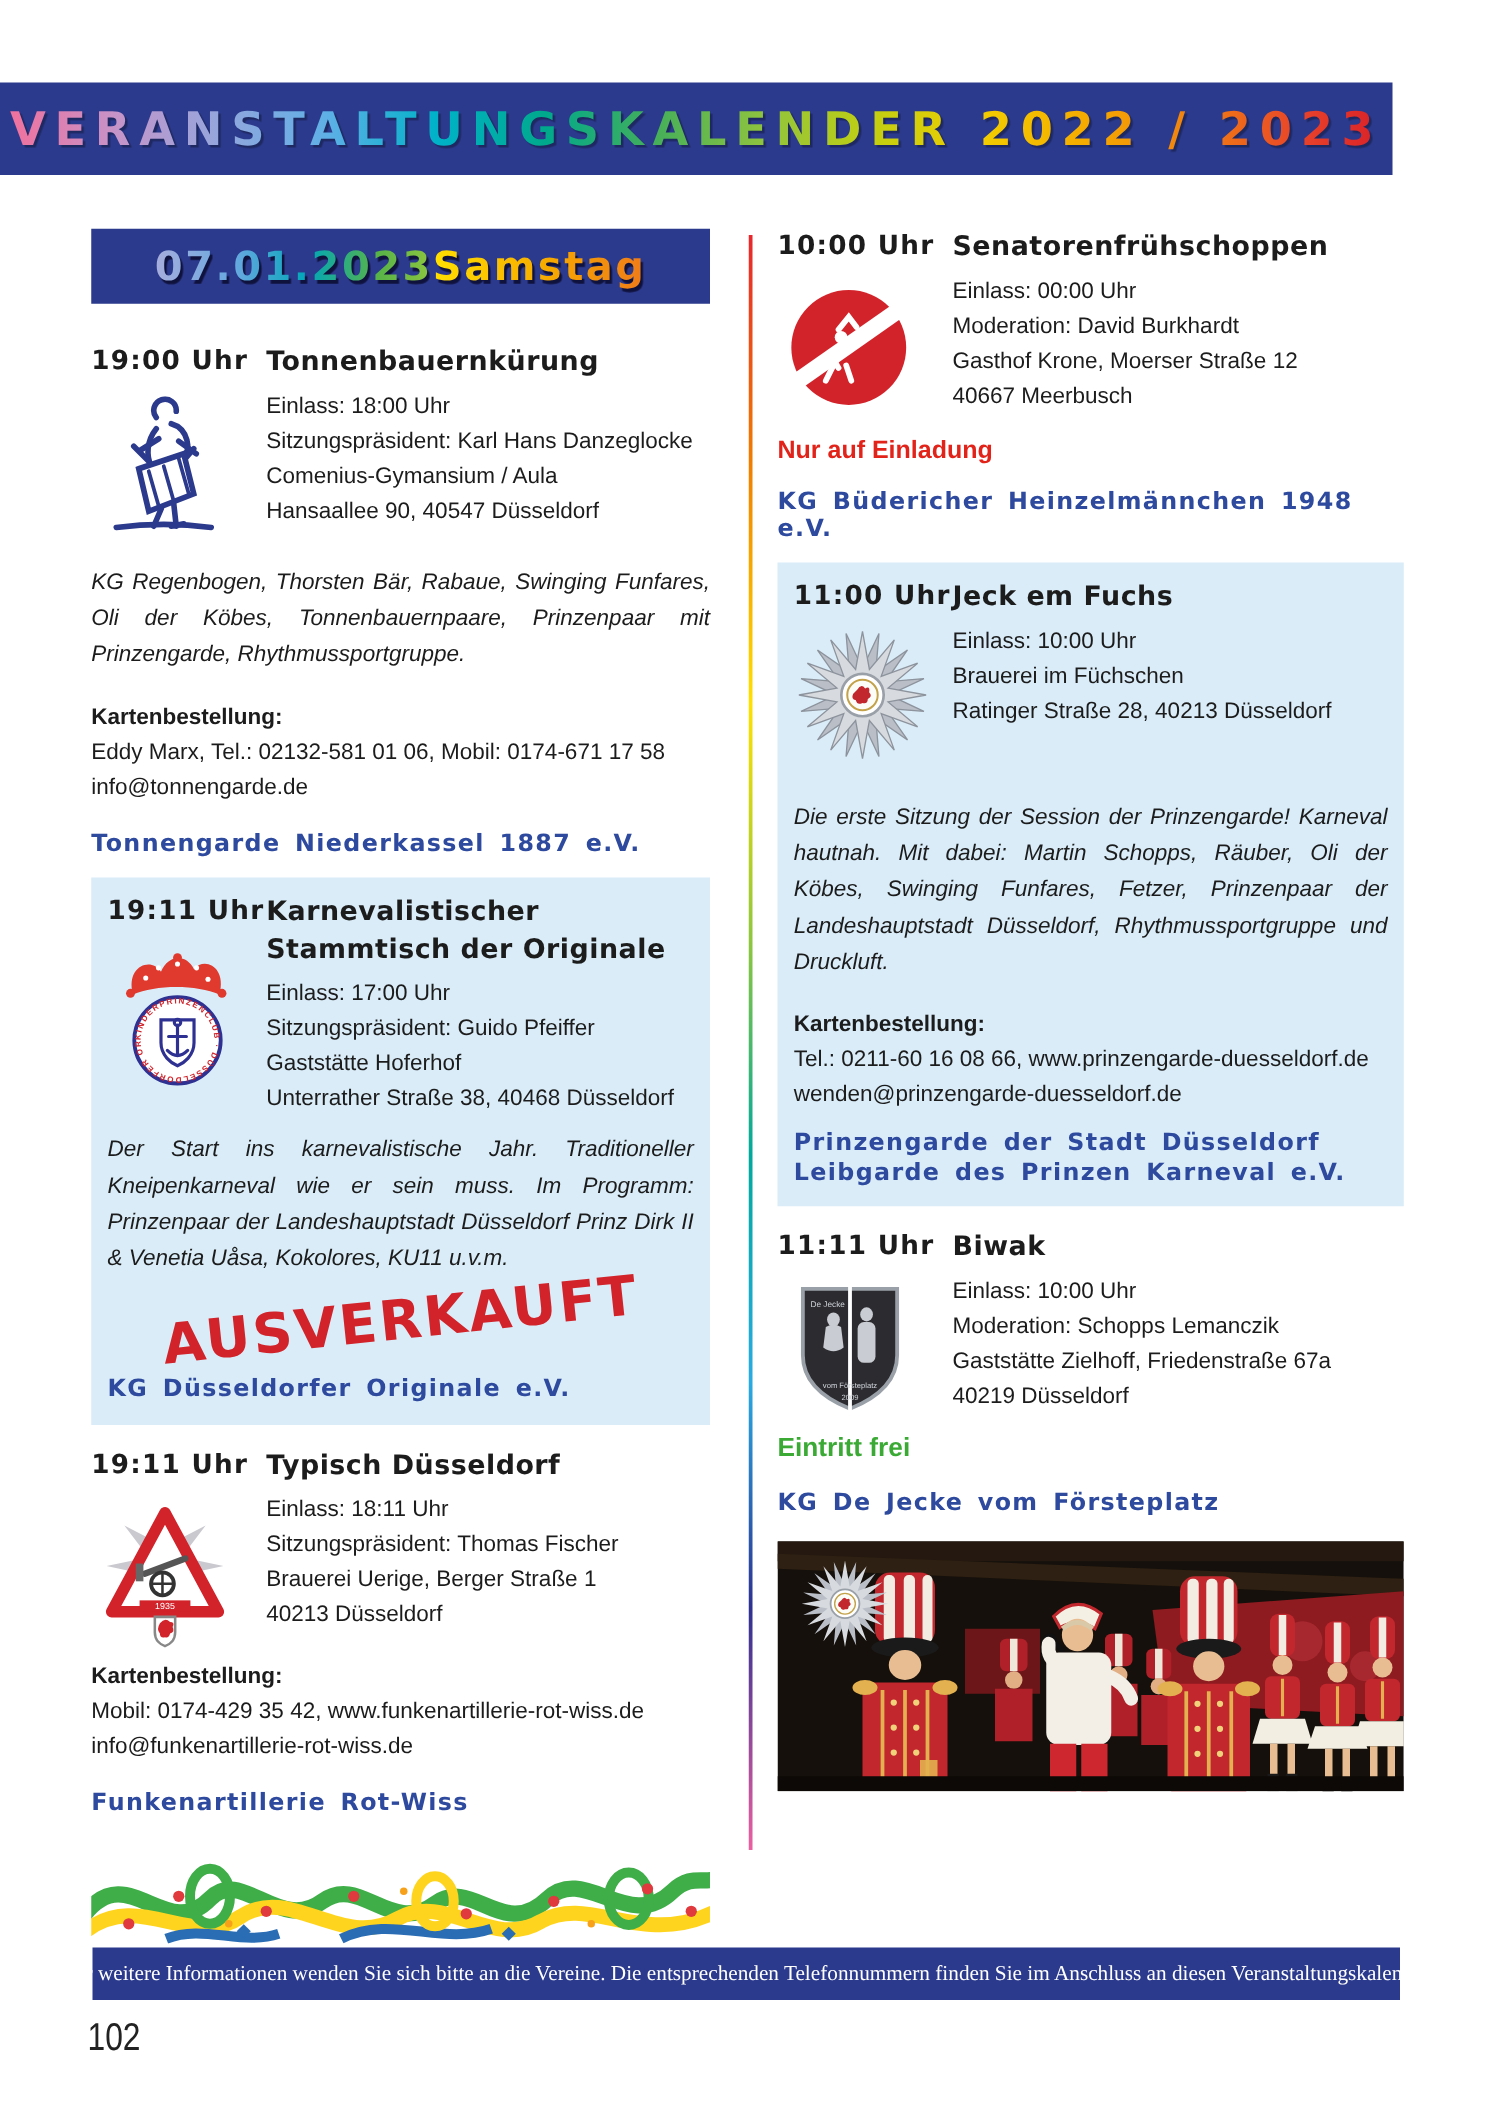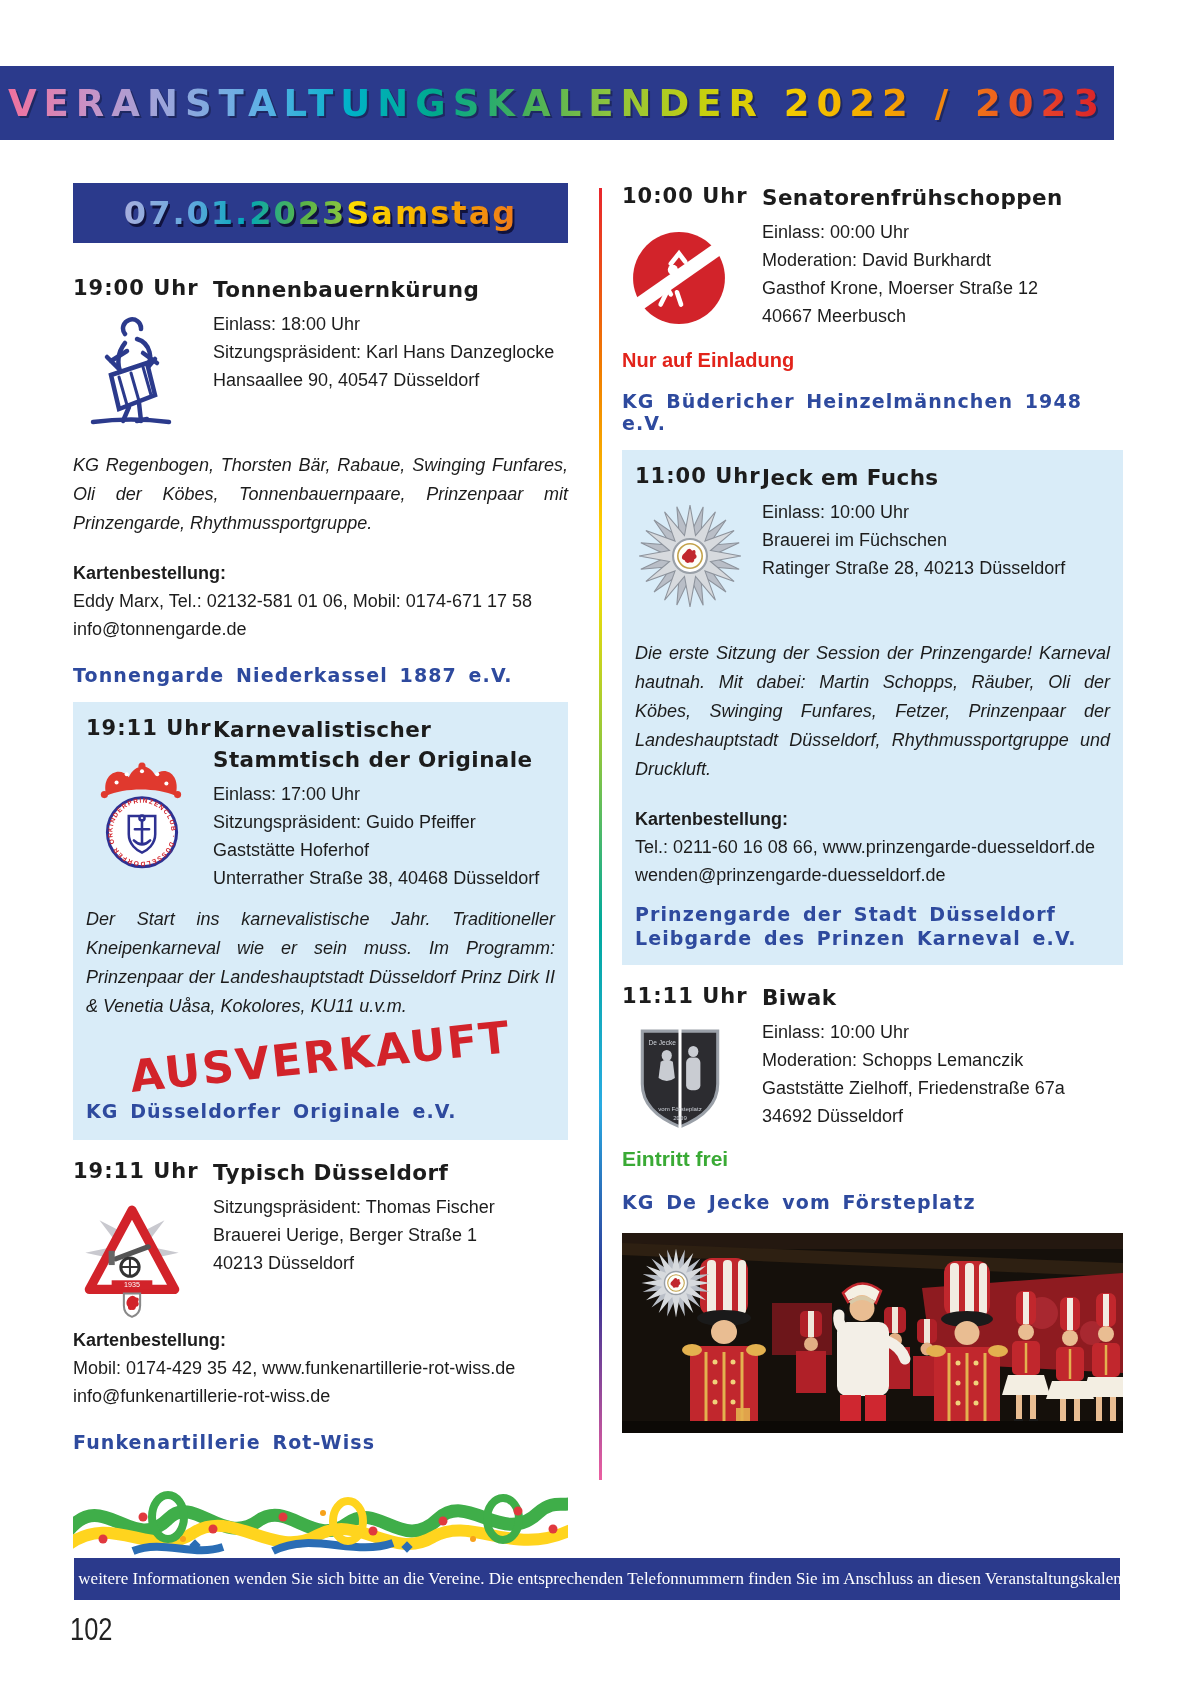--- a/index.html
+++ b/index.html
@@ -95,20 +95,21 @@
           <path d="M62,36 L76,46 M74,42 L62,56"></path>
           <path d="M30,58 L66,46 L74,78 L38,92 Z" fill="#ffffff"></path>
           <path d="M38,60 L46,88 M50,56 L58,84 M62,50 L70,78" stroke-width="3"></path>
           <path d="M48,90 L42,104 M58,86 L60,104 M56,104 L66,102"></path>
           <path d="M12,105 Q50,100 88,105"></path>
         </g>
       </svg>
       <div class="title">Tonnenbauernkürung</div>
       <div class="detail">Einlass: 18:00 Uhr</div>
       <div class="detail">Sitzungspräsident: Karl Hans Danzeglocke</div>
+      <div class="detail">Comenius-Gymansium / Aula</div>
       <div class="detail">Hansaallee 90, 40547 Düsseldorf</div>
     </div>
 
     <div class="desc">KG Regenbogen, Thorsten Bär, Rabaue, Swinging Funfares, Oli der Köbes, Tonnenbauernpaare, Prinzenpaar mit Prinzengarde, Rhythmussportgruppe.</div>
 
     <div class="tickets">
       <div class="lbl">Kartenbestellung:</div>
       <div>Eddy Marx, Tel.: 02132-581 01 06, Mobil: 0174-671 17 58</div>
       <div>info@tonnengarde.de</div>
     </div>
@@ -160,20 +161,21 @@
         <path d="M34,58 L66,46" stroke="#555" stroke-width="5" stroke-linecap="round"></path>
         <rect x="27" y="50" width="6" height="14" fill="#666"></rect>
         <circle cx="48" cy="66" r="9" fill="#ffffff" stroke="#333" stroke-width="3"></circle>
         <path d="M48,57 v18 M39,66 h18" stroke="#333" stroke-width="2"></path>
         <rect x="30" y="79" width="40" height="9" fill="#d2232a"></rect>
         <text x="50" y="86" font-size="7" fill="#ffffff" text-anchor="middle" font-family="Liberation Sans,sans-serif">1935</text>
         <path d="M42,92 h16 v12 c0,7 -5,10 -8,11 c-3,-1 -8,-4 -8,-11 Z" fill="#ffffff" stroke="#888" stroke-width="2"></path>
         <path d="M46,97 q4,-5 8,-1 q4,0 2,4 q2,4 -2,5 q-1,4 -4,3 q-4,1 -4,-3 q-3,-3 0,-8 z" fill="#d2232a"></path>
       </svg>
       <div class="title">Typisch Düsseldorf</div>
+      <div class="detail">Einlass: 18:11 Uhr</div>
       <div class="detail">Sitzungspräsident: Thomas Fischer</div>
       <div class="detail">Brauerei Uerige, Berger Straße 1</div>
       <div class="detail">40213 Düsseldorf</div>
     </div>
 
     <div class="tickets">
       <div class="lbl">Kartenbestellung:</div>
       <div>Mobil: 0174-429 35 42, www.funkenartillerie-rot-wiss.de</div>
       <div>info@funkenartillerie-rot-wiss.de</div>
     </div>
@@ -269,21 +271,21 @@
         <rect x="49" y="32" width="14" height="32" rx="5" fill="#c9ccd2"></rect>
         <rect x="41.5" y="4" width="3" height="98" fill="#ffffff"></rect>
         <text x="12" y="20" font-size="6.5" fill="#cfd3da" font-family="Liberation Sans,sans-serif">De Jecke</text>
         <text x="43" y="84" font-size="6" fill="#cfd3da" text-anchor="middle" font-family="Liberation Sans,sans-serif">vom Försteplatz</text>
         <text x="43" y="93" font-size="6" fill="#cfd3da" text-anchor="middle" font-family="Liberation Sans,sans-serif">2009</text>
       </svg>
       <div class="title">Biwak</div>
       <div class="detail">Einlass: 10:00 Uhr</div>
       <div class="detail">Moderation: Schopps Lemanczik</div>
       <div class="detail">Gaststätte Zielhoff, Friedenstraße 67a</div>
-      <div class="detail">34692 Düsseldorf</div>
+      <div class="detail">40219 Düsseldorf</div>
     </div>
 
     <div class="note-green">Eintritt frei</div>
     <div class="club" style="margin-bottom:20px;">KG De Jecke vom Försteplatz</div>
 
     <svg class="artwork" width="501" height="200" viewBox="0 0 501 200">
       <rect width="501" height="200" fill="#15100b"></rect>
       <rect width="501" height="16" fill="#241810"></rect>
       <polygon points="0,10 501,30 501,44 0,22" fill="#2e2012"></polygon>
       <polygon points="300,55 501,40 501,140 310,130" fill="#8e1b20"></polygon>

